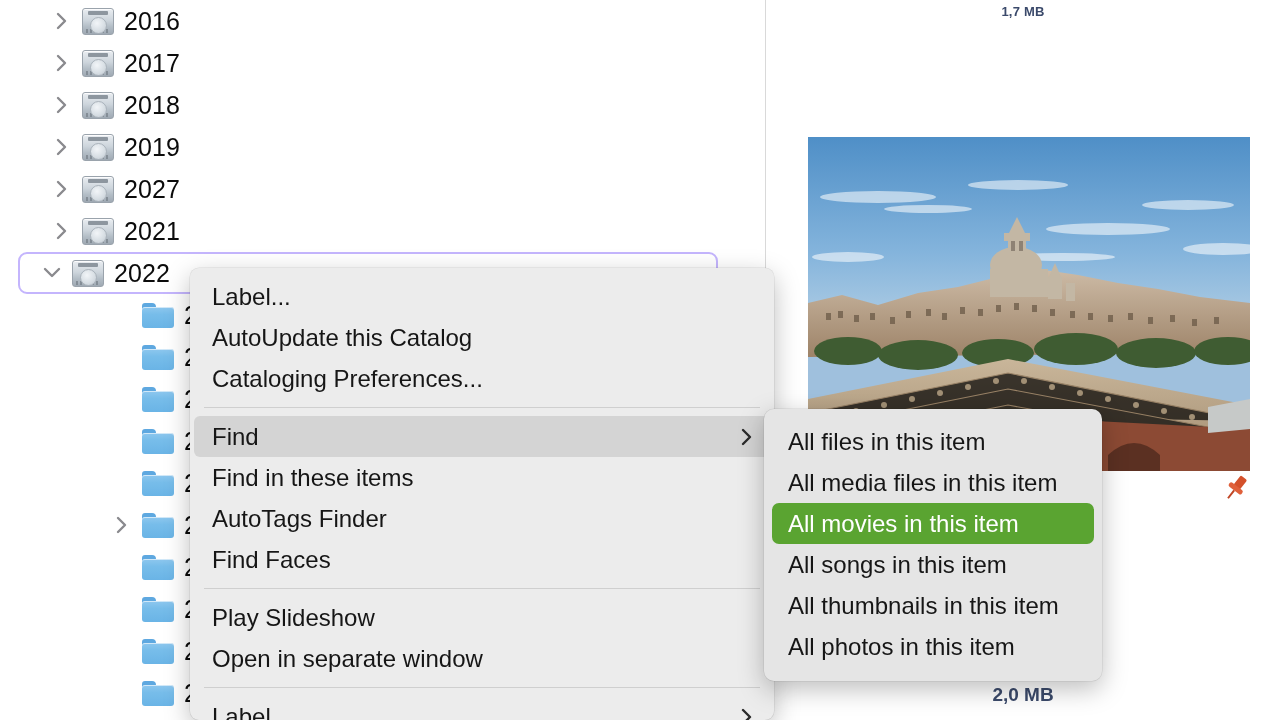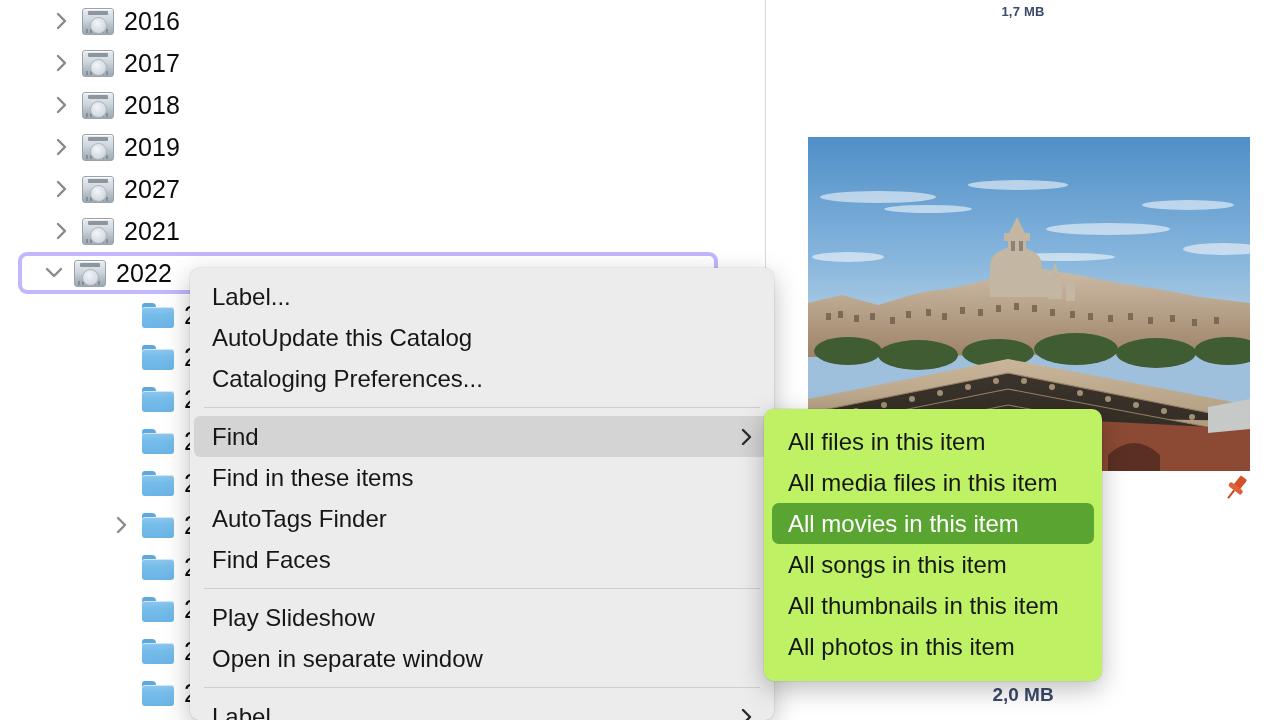--- a/index.html
+++ b/index.html
@@ -62,21 +62,21 @@
   .row-label {
     font-size: 25px;
     color: #0b0b0b;
     letter-spacing: 0.1px;
     white-space: nowrap;
     font-weight: 400;
   }
 
   
   .tree-row.selected {
-    border: 4px solid #c4b5fd;
+    border: 2px solid #c4b5fd;
     border-radius: 9px;
     background: #ffffff;
   }
 
   
   .hdd {
     position: relative;
     width: 30px;
     height: 25px;
     border-radius: 3px;
@@ -260,21 +260,21 @@
     background: #cfcfcf;
     margin: 8px 14px;
   }
 
   
   .submenu {
     position: absolute;
     left: 764px;
     top: 409px;
     width: 338px;
-    background: #bef264;
+    background: #e5e5e5;
     border-radius: 10px;
     box-shadow: 0 8px 26px rgba(0,0,0,.26), 0 0 0 .5px rgba(0,0,0,.10);
     padding: 12px 0 14px 0;
     box-sizing: border-box;
   }
   .sub-item {
     height: 41px;
     display: flex;
     align-items: center;
     padding: 0 16px;

